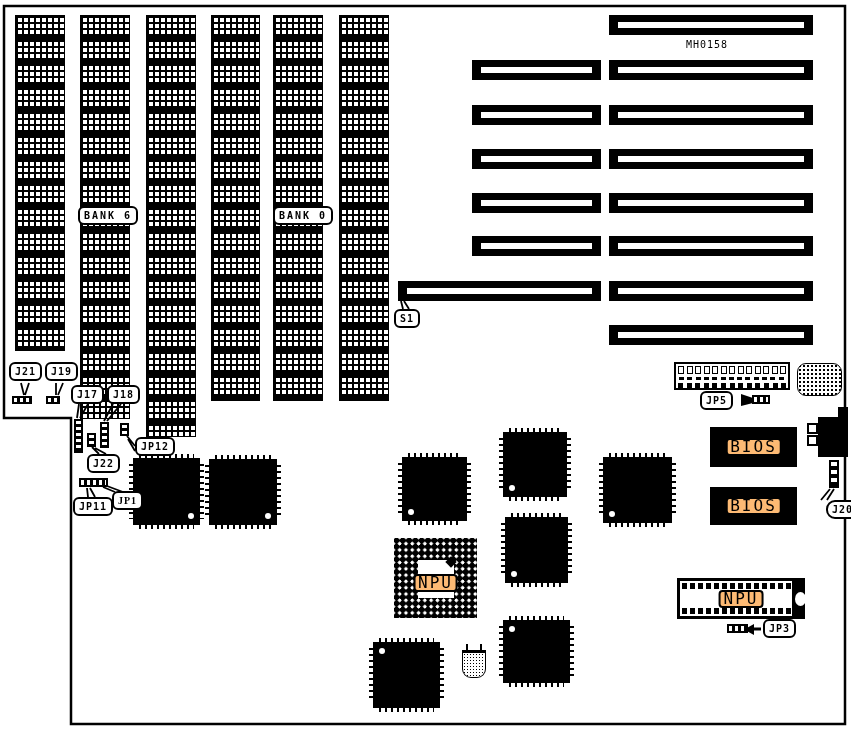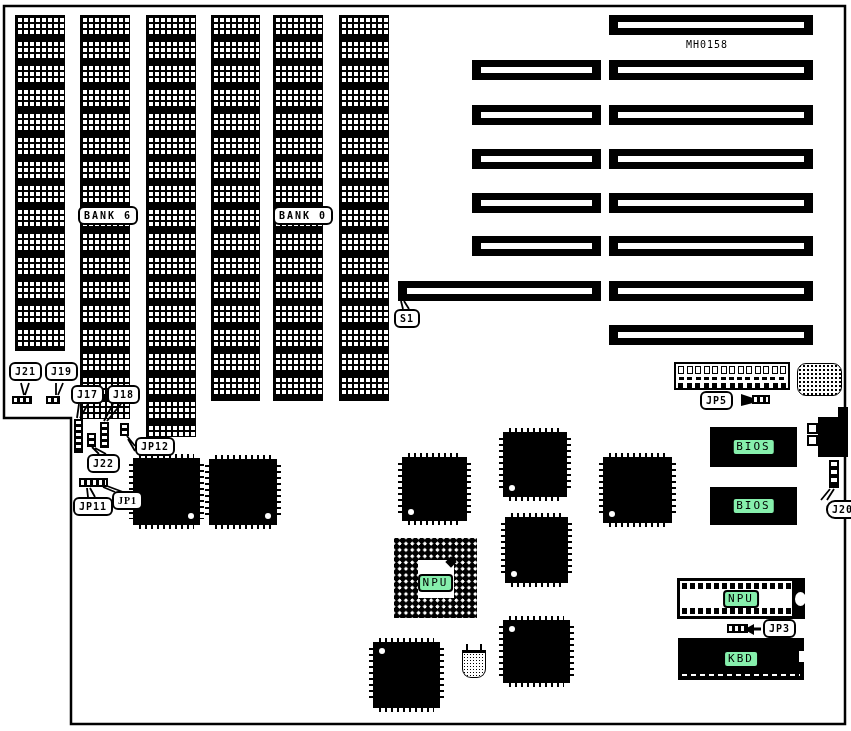--- a/index.html
+++ b/index.html
@@ -42,22 +42,22 @@
 
   
   .pga{position:absolute;background-color:#000;z-index:2;
     background-image:radial-gradient(circle,#fff 1.7px,transparent 2px);
     background-size:6.3px 6.3px;background-position:2.5px 2.5px;}
   .pga-center{position:absolute;left:24px;top:22px;width:36px;height:38px;background:#fff;}
   .pga-diamond{position:absolute;left:53px;top:20px;width:8px;height:8px;background:#000;transform:rotate(45deg);}
 
   
   .chiplabel{position:absolute;left:50%;top:50%;transform:translate(-50%,-50%);
-    background:#86efac;border:2px solid #000;border-radius:4px;padding:1px 3px;
-    font-size:11px;letter-spacing:2px;white-space:nowrap;z-index:3;line-height:12px;}
+    background:#fdba74;border:2px solid #000;border-radius:4px;padding:1px 3px;
+    font-size:16px;letter-spacing:2px;white-space:nowrap;z-index:3;line-height:12px;}
 
   
   .callout{position:absolute;background:#fff;border:2px solid #000;border-radius:6px;
     padding:2px 4px;font-size:10px;letter-spacing:1px;line-height:11px;white-space:nowrap;
     z-index:5;display:inline-flex;align-items:center;justify-content:center;font-weight:bold;}
 
   
   .jmp{position:absolute;background:#000;z-index:3;}
   .jmp::after{content:"";position:absolute;inset:2px;}
   .jmp.h::after{background:repeating-linear-gradient(90deg,#fff 0 3px,#000 3px 6px);}
@@ -199,25 +199,20 @@
 
   <div class="dip">
     <span class="dip-pins-top"></span>
     <span class="dip-pins-bot"></span>
     <span class="dip-end">
         <span class="dip-notch"></span>
       </span>
     <span class="chiplabel">NPU</span>
   </div>
 
-  <div class="blackic" style="left:678px;top:638px;width:126px;height:42px;">
-    <span class="chiplabel">KBD</span>
-    <span class="kbd-dash"></span>
-    <span class="kbd-notch"></span>
-  </div>
 
   <div class="hdr">
     <span class="hdr-squares">
         <i></i>
         <i></i>
         <i></i>
         <i></i>
         <i></i>
         <i></i>
         <i></i>

